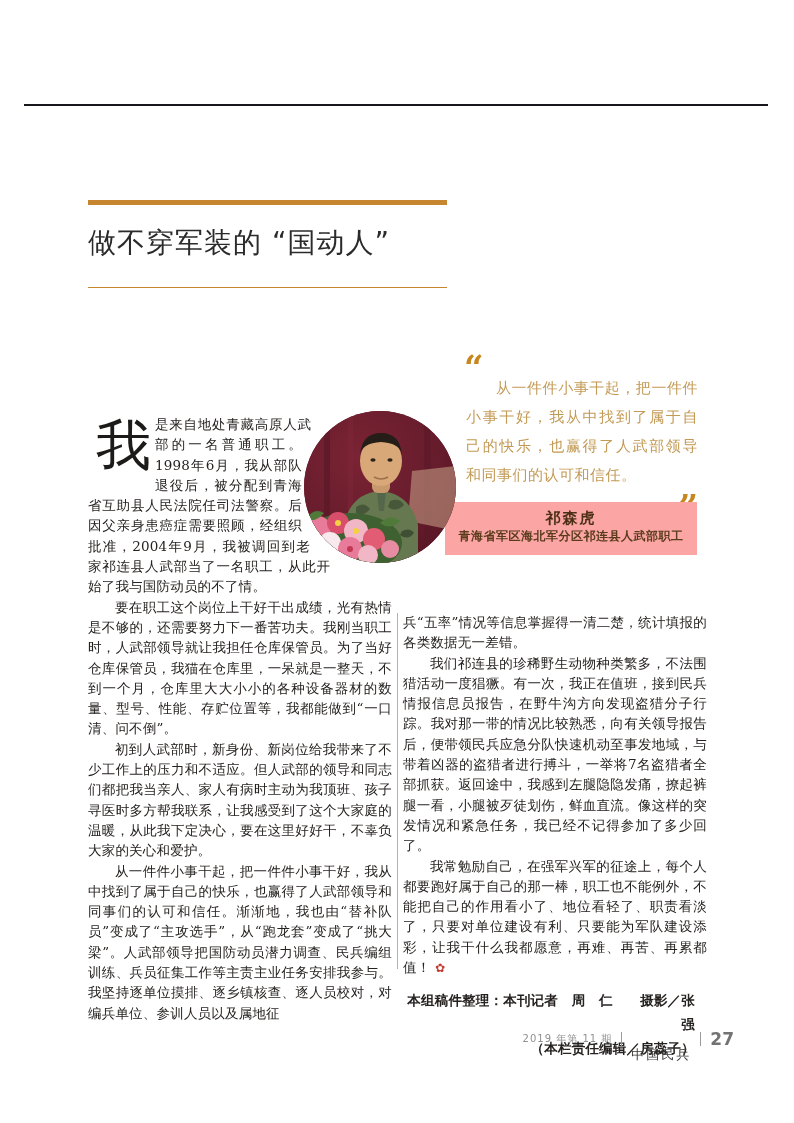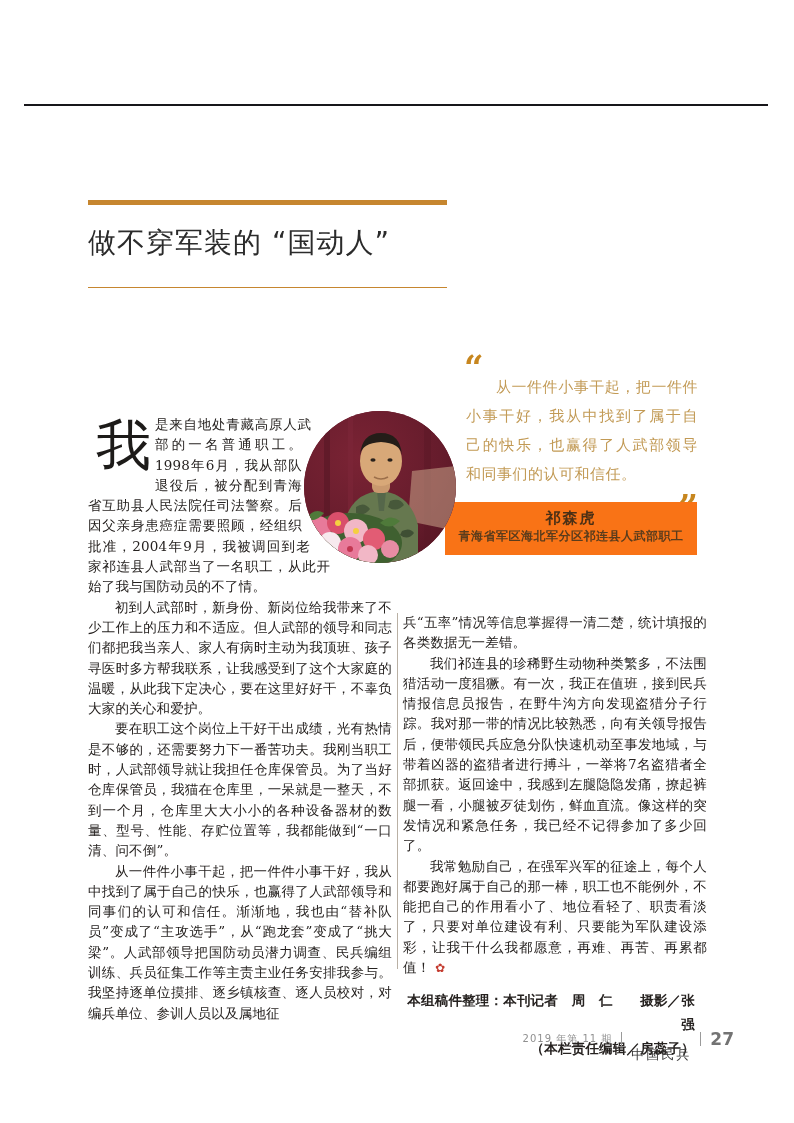--- a/index.html
+++ b/index.html
@@ -21,32 +21,32 @@
   
   .pull-quote { position: absolute; left: 452px; top: 348px; width: 252px; }
   .quote-mark-open {
     position: absolute; left: 12px; top: 2px;
     font-family: "DejaVu Serif", serif; font-weight: bold;
     font-size: 34px; color: #c7861e; line-height: 1;
   }
   .quote-text {
     padding: 26px 6px 0 14px;
     font-size: 15px; line-height: 29px; color: #c29a55;
-    text-indent: 2em; text-align: justify; letter-spacing: 0.5px; font-family: Liberation Mono, monospace;
+    text-indent: 2em; text-align: justify; letter-spacing: 0.5px;
   }
   .quote-mark-close {
     position: absolute; right: 6px; bottom: -34px;
     font-family: "DejaVu Serif", serif; font-weight: bold;
     font-size: 34px; color: #c7861e; line-height: 1;
   }
 
   
   .person-box {
     position: absolute; left: 445px; top: 502px; width: 252px; height: 53px;
-    background: #f97316; text-align: center; padding-top: 7px;
+    background: #fca5a5; text-align: center; padding-top: 7px;
   }
   .person-name { font-size: 15px; font-weight: bold; color: #4a2f15; letter-spacing: 2px; }
   .person-title { font-size: 12px; font-weight: bold; color: #5a3c1c; letter-spacing: 0.5px; }
 
   
   .portrait {
     position: absolute; left: 304px; top: 411px; width: 152px; height: 152px;
     border-radius: 50%; overflow: hidden; background: #6b1f2f;
   }
 
@@ -153,22 +153,22 @@
       <path d="M2 108 q8 -12 18 -6 q-8 10 -18 6 z" fill="#4f7a3a"></path>
       <circle cx="34" cy="112" r="3" fill="#f5d040"></circle>
       <circle cx="52" cy="120" r="3" fill="#f5d040"></circle>
       <circle cx="46" cy="138" r="3" fill="#c23752"></circle>
     </svg>
   </div>
 
   <div class="col col-left">
     <div class="photo-spacer"></div>
     <p class="no-indent"><span class="dropcap">我</span><span>是来自地处青藏高原人武部的一名普通职工。1998年6月，我从部队退役后，被分配到青海省互助县人民法院任司法警察。后因父亲身患癌症需要照顾，经组织批准，2004年9月，我被调回到老家祁连县人武部当了一名职工，从此开始了我与国防动员的不了情。</span></p>
+    <p>要在职工这个岗位上干好干出成绩，光有热情是不够的，还需要努力下一番苦功夫。我刚当职工时，人武部领导就让我担任仓库保管员。为了当好仓库保管员，我猫在仓库里，一呆就是一整天，不到一个月，仓库里大大小小的各种设备器材的数量、型号、性能、存贮位置等，我都能做到“一口清、问不倒”。</p>
     <p>初到人武部时，新身份、新岗位给我带来了不少工作上的压力和不适应。但人武部的领导和同志们都把我当亲人、家人有病时主动为我顶班、孩子寻医时多方帮我联系，让我感受到了这个大家庭的温暖，从此我下定决心，要在这里好好干，不辜负大家的关心和爱护。</p>
-    <p>要在职工这个岗位上干好干出成绩，光有热情是不够的，还需要努力下一番苦功夫。我刚当职工时，人武部领导就让我担任仓库保管员。为了当好仓库保管员，我猫在仓库里，一呆就是一整天，不到一个月，仓库里大大小小的各种设备器材的数量、型号、性能、存贮位置等，我都能做到“一口清、问不倒”。</p>
     <p>从一件件小事干起，把一件件小事干好，我从中找到了属于自己的快乐，也赢得了人武部领导和同事们的认可和信任。渐渐地，我也由“替补队员”变成了“主攻选手”，从“跑龙套”变成了“挑大梁”。人武部领导把国防动员潜力调查、民兵编组训练、兵员征集工作等主责主业任务安排我参与。我坚持逐单位摸排、逐乡镇核查、逐人员校对，对编兵单位、参训人员以及属地征</p>
   </div>
 
   <div class="col-divider"></div>
 
   <div class="col col-right">
     <p class="no-indent">兵“五率”情况等信息掌握得一清二楚，统计填报的各类数据无一差错。</p>
     <p>我们祁连县的珍稀野生动物种类繁多，不法围猎活动一度猖獗。有一次，我正在值班，接到民兵情报信息员报告，在野牛沟方向发现盗猎分子行踪。我对那一带的情况比较熟悉，向有关领导报告后，便带领民兵应急分队快速机动至事发地域，与带着凶器的盗猎者进行搏斗，一举将7名盗猎者全部抓获。返回途中，我感到左腿隐隐发痛，撩起裤腿一看，小腿被歹徒划伤，鲜血直流。像这样的突发情况和紧急任务，我已经不记得参加了多少回了。</p>
     <p><span>我常勉励自己，在强军兴军的征途上，每个人都要跑好属于自己的那一棒，职工也不能例外，不能把自己的作用看小了、地位看轻了、职责看淡了，只要对单位建设有利、只要能为军队建设添彩，让我干什么我都愿意，再难、再苦、再累都值！</span> <span class="end-mark">✿</span></p>
     <div class="credits">

